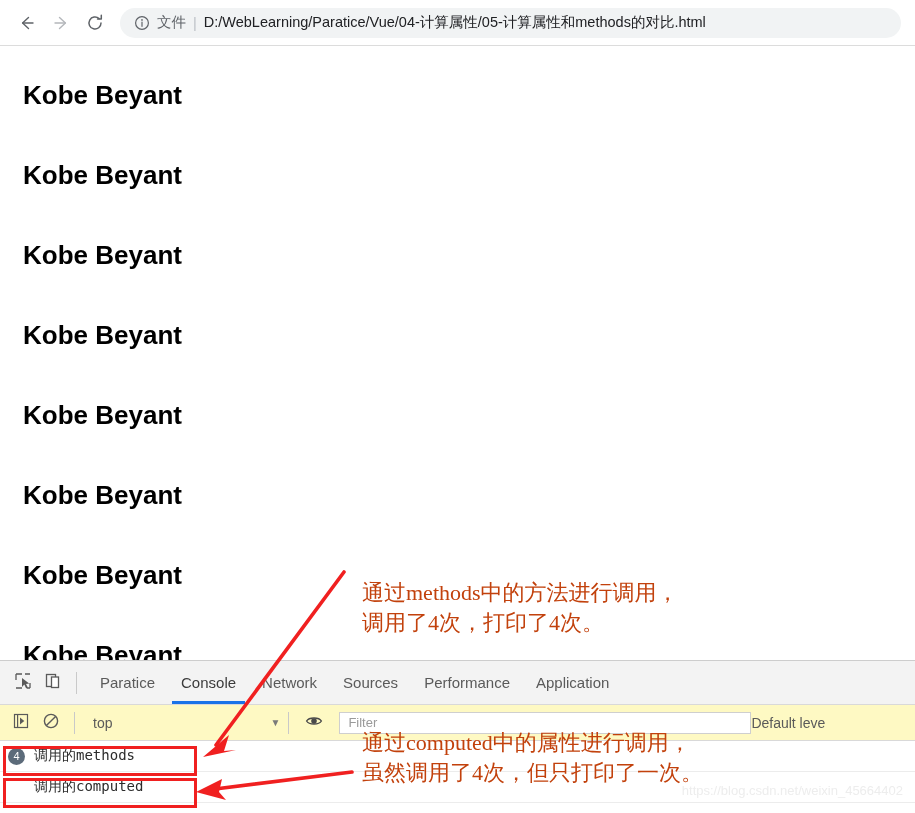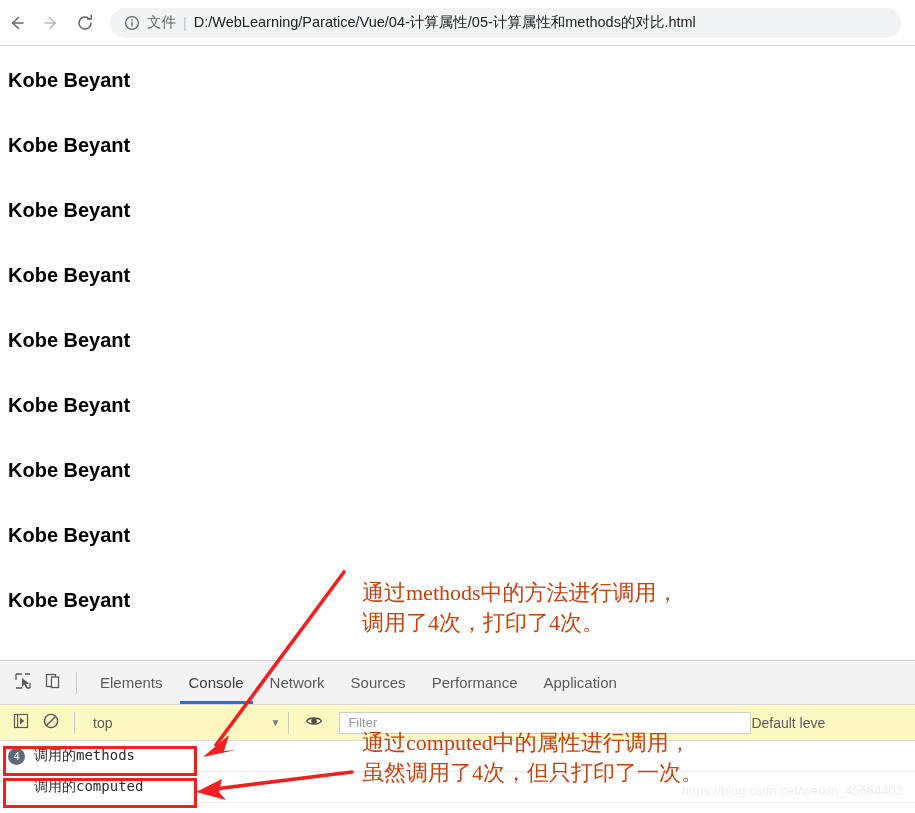--- a/index.html
+++ b/index.html
@@ -17,20 +17,21 @@
   }
 
   
   .browser-bar {
     position: absolute; top: 0; left: 0;
     width: 915px; height: 46px;
     background: #ffffff;
     border-bottom: 1px solid #dcdcdc;
     display: flex;
     align-items: center;
+    padding-left: 10px;
   }
   .nav-btn {
     width: 34px; height: 34px;
     display: flex; align-items: center; justify-content: center;
     flex: 0 0 auto;
   }
   .nav-btn svg { display: block; }
   .omnibox {
     flex: 1 1 auto;
     height: 30px;
@@ -66,24 +67,24 @@
 
   
   .page-content {
     position: absolute;
     top: 47px; left: 0;
     width: 915px; height: 613px;
     background: #ffffff;
     overflow: hidden;
   }
   .kobe-line {
-    font-size: 20px;
+    font-size: 26px;
     font-weight: bold;
     color: #000000;
-    margin: 0;
+    margin: 15px;
     padding: 0 0 0 8px;
     line-height: 1;
     height: 65px;
     display: flex;
     align-items: center;
   }
 
   
   .annot {
     position: absolute;
@@ -312,21 +313,21 @@
       <div class="dt-icon-btn">
         <span>
           <svg width="20" height="20" viewBox="0 0 20 20">
             <rect x="3.5" y="3.5" width="9" height="12" fill="none" stroke="#5a5a5a" stroke-width="1.3"></rect>
             <rect x="8.5" y="6" width="7" height="10.5" fill="#ffffff" stroke="#5a5a5a" stroke-width="1.3"></rect>
           </svg>
         </span>
       </div>
       <div class="dt-divider"></div>
 
-      <div class="dt-tab">Elements</div>
+      <div class="dt-tab">Paratice</div>
       <div class="dt-tab active">Console</div>
       <div class="dt-tab">Network</div>
       <div class="dt-tab">Sources</div>
       <div class="dt-tab">Performance</div>
       <div class="dt-tab">Application</div>
     </div>
 
     <div class="dt-console-bar">
       <div class="dt-icon-btn">
         <span>

